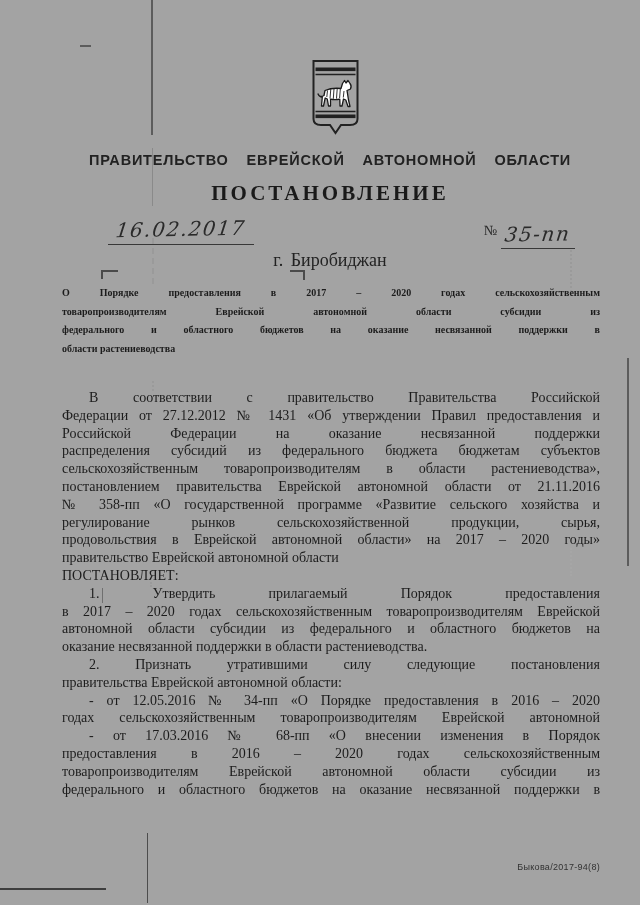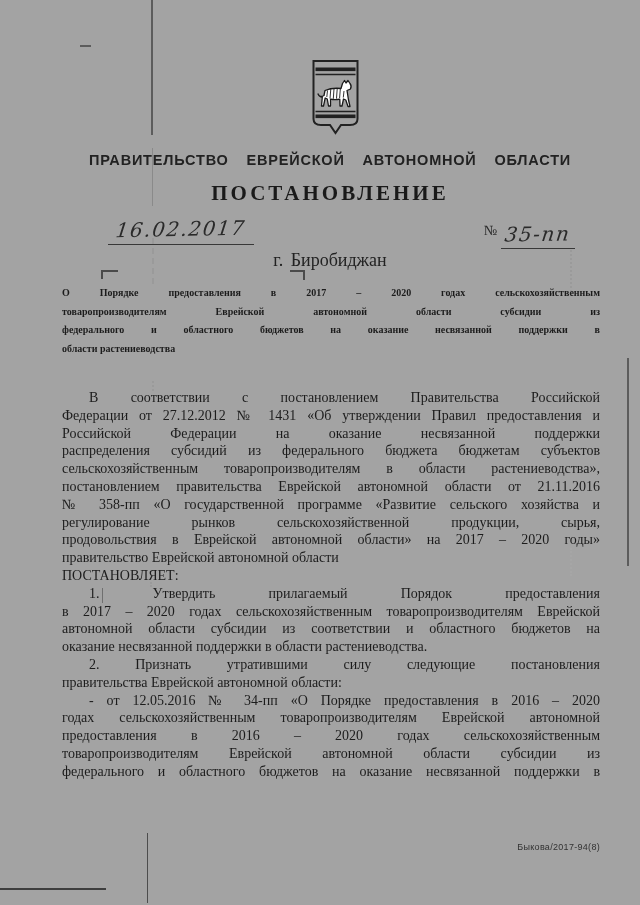--- a/index.html
+++ b/index.html
@@ -61,21 +61,21 @@
   
   .subject-block{position:absolute;left:62px;top:284px;width:538px;
     font-size:10px;line-height:18.6px;font-weight:600;color:#1c1c1c;}
   .body-block{position:absolute;left:62px;top:389px;width:538px;
     font-size:14px;line-height:17.8px;color:#1c1c1c;}
   .line{text-align:justify;text-align-last:justify;}
   .line.left{text-align:center;text-align-last:left;}
   .line.indent{padding-left:27px;}
   
   .footer-ref{
-    position:absolute;left:300px;top:842px;width:300px;text-align:right;
+    position:absolute;left:300px;top:862px;width:300px;text-align:right;
     font-family:"Liberation Sans","DejaVu Sans",sans-serif;
     font-size:9px;color:#333;letter-spacing:.3px;
   }
 </style>
 </head>
 <body>
 
 <div class="page">
 
   <div class="art fold-top"></div>
@@ -125,47 +125,48 @@
       <div>
         <div class="line">О Порядке предоставления в 2017 – 2020 годах сельскохозяйственным</div>
         <div class="line">товаропроизводителям Еврейской автономной области субсидии из</div>
         <div class="line">федерального и областного бюджетов на оказание несвязанной поддержки в</div>
         <div class="line left">области растениеводства</div>
       </div>
     </div>
 
   <div class="body-block">
       <div>
-        <div class="line indent">В соответствии с постановлением Правительства Российской</div>
+        <div class="line indent">В соответствии с правительство Правительства Российской</div>
         <div class="line">Федерации от 27.12.2012 № 1431 «Об утверждении Правил предоставления и</div>
         <div class="line">Российской Федерации на оказание несвязанной поддержки</div>
         <div class="line">распределения субсидий из федерального бюджета бюджетам субъектов</div>
         <div class="line">сельскохозяйственным товаропроизводителям в области растениеводства»,</div>
         <div class="line">постановлением правительства Еврейской автономной области от 21.11.2016</div>
         <div class="line">№ 358-пп «О государственной программе «Развитие сельского хозяйства и</div>
         <div class="line">регулирование рынков сельскохозяйственной продукции, сырья,</div>
         <div class="line">продовольствия в Еврейской автономной области» на 2017 – 2020 годы»</div>
         <div class="line left">правительство Еврейской автономной области</div>
         <div class="line left">ПОСТАНОВЛЯЕТ:</div>
       </div>
       <div>
         <div class="line indent">1. Утвердить прилагаемый Порядок предоставления</div>
         <div class="line">в 2017 – 2020 годах сельскохозяйственным товаропроизводителям Еврейской</div>
-        <div class="line">автономной области субсидии из соответствии и областного бюджетов на</div>
+        <div class="line">автономной области субсидии из федерального и областного бюджетов на</div>
         <div class="line left">оказание несвязанной поддержки в области растениеводства.</div>
       </div>
       <div>
         <div class="line indent">2. Признать утратившими силу следующие постановления</div>
         <div class="line left">правительства Еврейской автономной области:</div>
       </div>
       <div>
         <div class="line indent">- от 12.05.2016 № 34-пп «О Порядке предоставления в 2016 – 2020</div>
         <div class="line">годах сельскохозяйственным товаропроизводителям Еврейской автономной</div>
       </div>
       <div>
+        <div class="line indent">- от 17.03.2016 № 68-пп «О внесении изменения в Порядок</div>
         <div class="line">предоставления в 2016 – 2020 годах сельскохозяйственным</div>
         <div class="line">товаропроизводителям Еврейской автономной области субсидии из</div>
         <div class="line">федерального и областного бюджетов на оказание несвязанной поддержки в</div>
       </div>
     </div>
 
   <div class="footer-ref">Быкова/2017-94(8)</div>
 
 </div>
 

